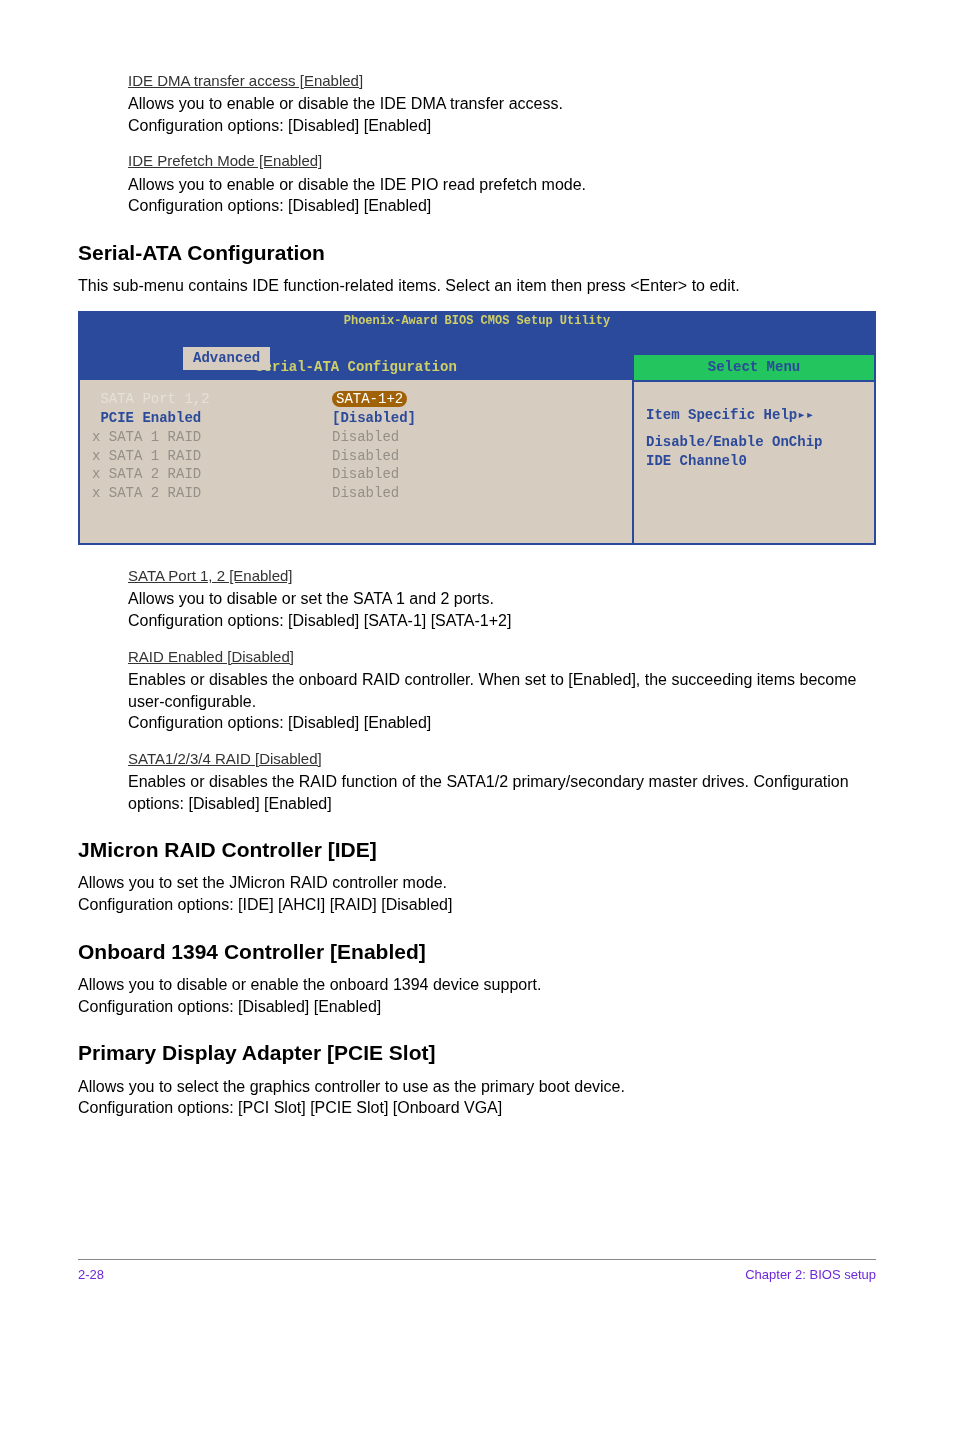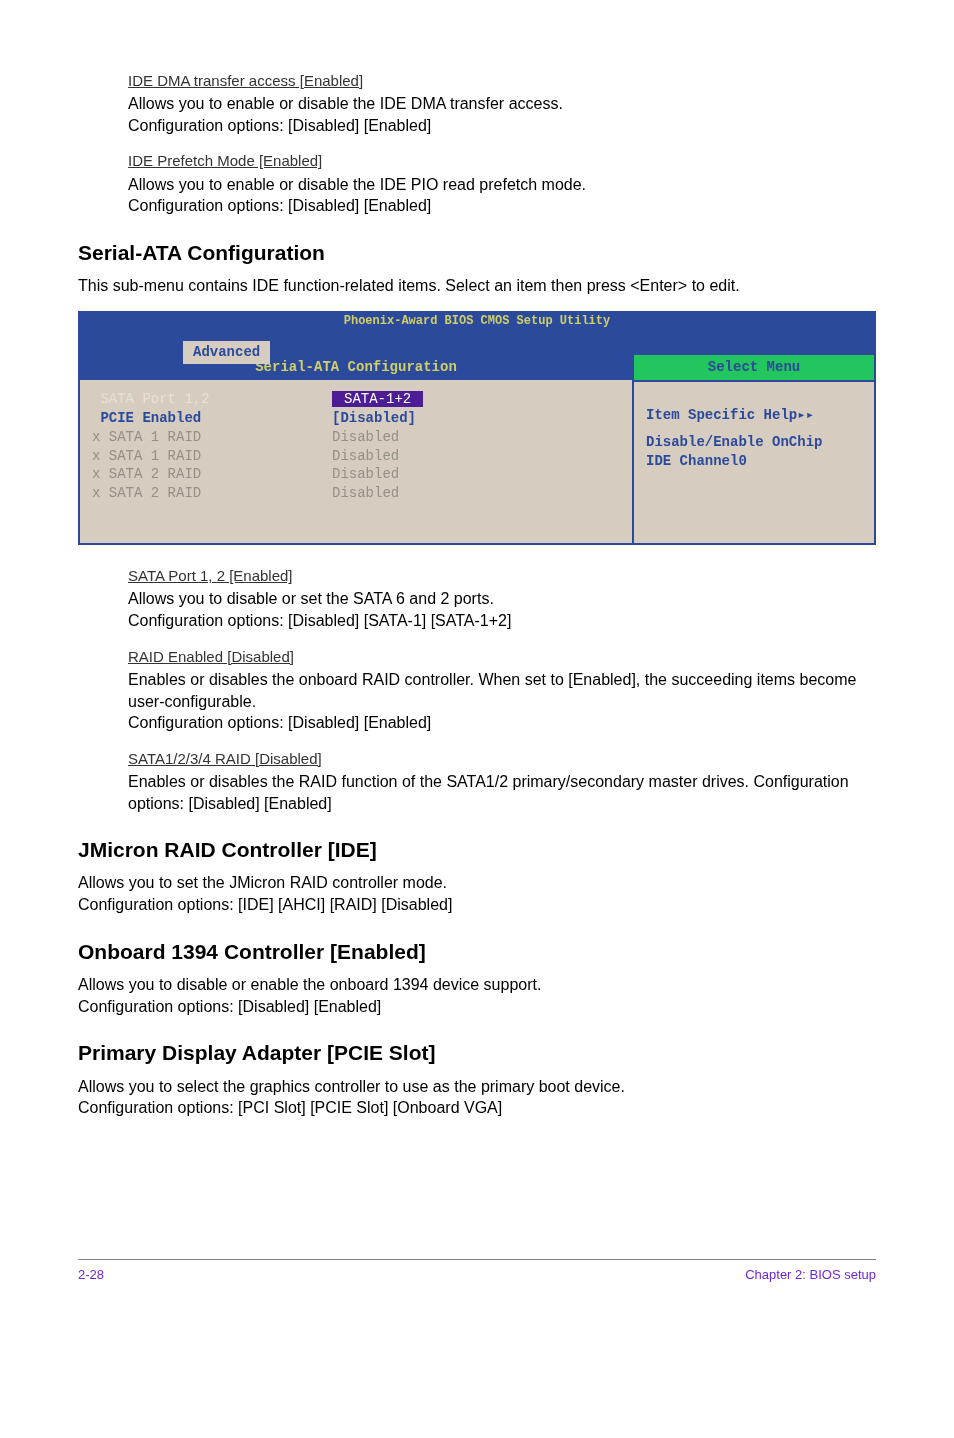--- a/index.html
+++ b/index.html
@@ -13,32 +13,32 @@
       line-height: 1.35;
     }
     .indent-block { margin-left: 50px; margin-bottom: 14px; }
     .italic-u { text-decoration: underline; color: #333; font-size: 15px; display: inline-block; margin-bottom: 2px; }
     h2.section { font-size: 21px; font-weight: bold; margin-top: 22px; margin-bottom: 8px; }
     .lead { margin-bottom: 14px; }
 
     .bios-wrap { margin: 14px 0 20px 0; }
     .bios-title { background: #2b4a9b; color: #cfcf68; font-family: "Courier New", monospace; font-size: 12px; font-weight: bold; text-align: center; padding: 2px 0; }
     .bios-tabs { background: #2b4a9b; height: 22px; position: relative; font-family: "Courier New", monospace; font-size: 14px; }
-    .bios-tab { position: absolute; left: 105px; top: 10px; background: #d6ccc0; color: #2b4a9b; padding: 2px 10px; font-weight: bold; }
+    .bios-tab { position: absolute; left: 105px; top: 16px; background: #d6ccc0; color: #2b4a9b; padding: 2px 10px; font-weight: bold; }
     .bios-body { display: flex; border: 2px solid #2b4a9b; font-family: "Courier New", monospace; font-size: 14px; }
     .bios-left { flex: 1; background: #d6ccc0; border-right: 2px solid #2b4a9b; }
     .bios-right { width: 240px; background: #d6ccc0; }
     .bios-subhead { background: #2b4a9b; color: #cfcf68; text-align: center; padding: 3px 0; font-weight: bold; }
     .bios-right-head { background: #22c55e; color: #2b4a9b; text-align: center; padding: 3px 0; font-weight: bold; border-bottom: 2px solid #2b4a9b; }
     .bios-rows { padding: 10px 12px 40px 12px; }
     .bios-row { display: flex; color: #959087; }
     .bios-row .lbl { width: 240px; }
     .bios-row .val { width: 100px; text-align: left; }
     .bios-row.top .lbl { color: #e6e1d6; }
-    .sel-val { background: #4c1d95; color: #fff; padding: 0 12px; }
+    .sel-val { background: #a16207; color: #fff; padding: 0 4px; border-radius: 8px; }
     .enabled-row .lbl, .enabled-row .val { color: #2b4a9b; font-weight: bold; }
     .bios-help { padding: 24px 12px; color: #2b4a9b; font-weight: bold; }
     .bios-help-line { margin-bottom: 8px; }
     .arrows { font-family: inherit; }
 
     .footer { display: flex; justify-content: space-between; font-size: 13px; color: #6d28d9; margin-top: 140px; border-top: 1px solid #888; padding-top: 6px; }
   </style>
 </head>
 <body>
 
@@ -98,21 +98,21 @@
         <div class="bios-help-line"><span>Item Specific Help</span><span class="arrows">▸▸</span></div>
         <div>Disable/Enable OnChip</div>
         <div>IDE Channel0</div>
       </div>
     </div>
   </div>
 </div>
 
 <div class="indent-block">
   <span class="italic-u">SATA Port 1, 2 [Enabled]</span><br>
-  <span>Allows you to disable or set the SATA 6 and 2 ports.</span><br>
+  <span>Allows you to disable or set the SATA 1 and 2 ports.</span><br>
   <span>Configuration options: [Disabled] [SATA-1] [SATA-1+2]</span>
 </div>
 
 <div class="indent-block">
   <span class="italic-u">RAID Enabled [Disabled]</span><br>
   <span>Enables or disables the onboard RAID controller. When set to [Enabled], the succeeding items become user-configurable.</span><br>
   <span>Configuration options: [Disabled] [Enabled]</span>
 </div>
 
 <div class="indent-block">

